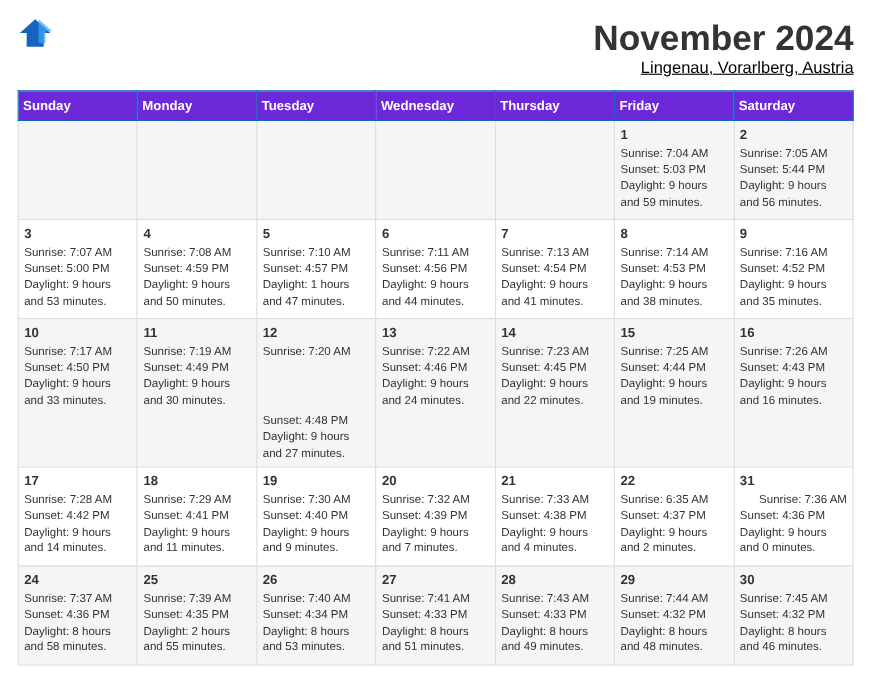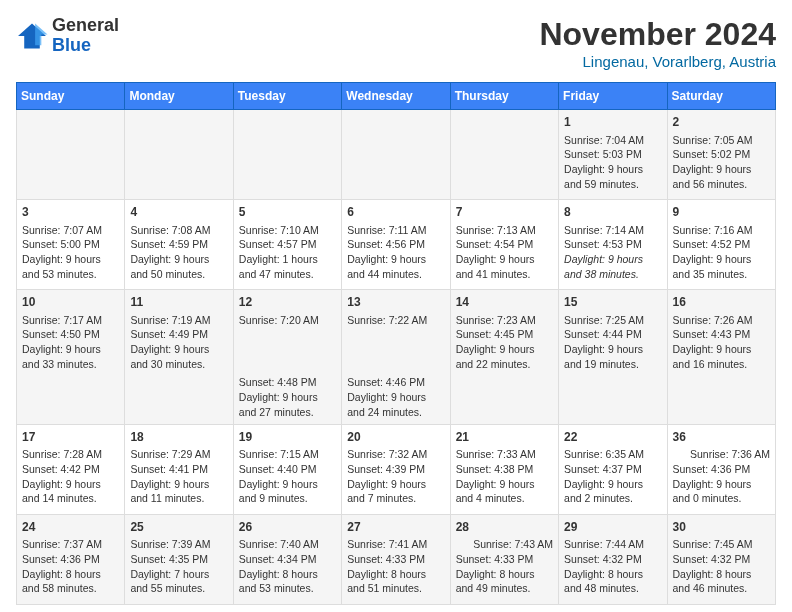--- a/index.html
+++ b/index.html
@@ -35,29 +35,30 @@
     .title-area {
       text-align: right;
     }
     .month-title {
       font-size: 32px;
       font-weight: bold;
       color: #333;
     }
     .location {
       font-size: 15px;
-      color: #0369a1;
+      color: #000000;
+      text-decoration: underline;
     }
     table {
       width: 100%;
       border-collapse: collapse;
       table-layout: fixed;
     }
     thead th {
-      background-color: #3b82f6;
+      background-color: #6d28d9;
       color: #fff;
       font-size: 12px;
       font-weight: bold;
       padding: 6px 4px;
       text-align: left;
       border: 1px solid #1565c0;
       margin-left: 44px;
     }
     tbody tr {
       height: 90px;
@@ -91,24 +92,20 @@
   </style>
 </head>
 <body>
 
 <div class="header-area">
   <div class="logo">
     <svg class="logo-icon" viewBox="0 0 40 36">
       <polygon points="20,2 38,18 30,18 30,34 10,34 10,18 2,18" fill="#1565c0"></polygon>
       <polygon points="24,2 40,16 32,16 32,30 24,30" fill="#42a5f5" opacity="0.7"></polygon>
     </svg>
-    <div class="logo-text">
-      <div><span class="general">General</span></div>
-      <div><span class="blue">Blue</span></div>
-    </div>
   </div>
   <div class="title-area">
     <div class="month-title">November 2024</div>
     <div class="location">Lingenau, Vorarlberg, Austria</div>
   </div>
 </div>
 
 <table>
   <thead>
     <tr id="weekday-header">
@@ -130,21 +127,21 @@
         <td class="empty-cell"></td>
         <td>
           <span class="day-num">1</span>
           <span style="display: block;">Sunrise: 7:04 AM</span>
           <span style="display: block;">Sunset: 5:03 PM</span>
           <span style="display: block;">Daylight: 9 hours and 59 minutes.</span>
         </td>
         <td>
           <span class="day-num">2</span>
           <span style="display: block;">Sunrise: 7:05 AM</span>
-          <span style="display: block;">Sunset: 5:02 PM</span>
+          <span style="display: block;">Sunset: 5:44 PM</span>
           <span style="display: block;">Daylight: 9 hours and 56 minutes.</span>
         </td>
       </tr>
       <tr>
         <td>
           <span class="day-num">3</span>
           <span style="display: block;">Sunrise: 7:07 AM</span>
           <span style="display: block;">Sunset: 5:00 PM</span>
           <span style="display: block;">Daylight: 9 hours and 53 minutes.</span>
         </td>
@@ -169,21 +166,21 @@
         <td>
           <span class="day-num">7</span>
           <span style="display: block;">Sunrise: 7:13 AM</span>
           <span style="display: block;">Sunset: 4:54 PM</span>
           <span style="display: block;">Daylight: 9 hours and 41 minutes.</span>
         </td>
         <td>
           <span class="day-num">8</span>
           <span style="display: block;">Sunrise: 7:14 AM</span>
           <span style="display: block;">Sunset: 4:53 PM</span>
-          <span style="display: block; font-style: italic;">Daylight: 9 hours and 38 minutes.</span>
+          <span style="display: block;">Daylight: 9 hours and 38 minutes.</span>
         </td>
         <td>
           <span class="day-num">9</span>
           <span style="display: block;">Sunrise: 7:16 AM</span>
           <span style="display: block;">Sunset: 4:52 PM</span>
           <span style="display: block;">Daylight: 9 hours and 35 minutes.</span>
         </td>
       </tr>
       <tr>
         <td>
@@ -200,21 +197,21 @@
         </td>
         <td>
           <span class="day-num">12</span>
           <span style="display: block;">Sunrise: 7:20 AM</span>
           <span style="display: block; margin-top: 48px;">Sunset: 4:48 PM</span>
           <span style="display: block;">Daylight: 9 hours and 27 minutes.</span>
         </td>
         <td>
           <span class="day-num">13</span>
           <span style="display: block;">Sunrise: 7:22 AM</span>
-          <span style="display: block; margin-top: 48px;">Sunset: 4:46 PM</span>
+          <span style="display: block;">Sunset: 4:46 PM</span>
           <span style="display: block;">Daylight: 9 hours and 24 minutes.</span>
         </td>
         <td>
           <span class="day-num">14</span>
           <span style="display: block;">Sunrise: 7:23 AM</span>
           <span style="display: block;">Sunset: 4:45 PM</span>
           <span style="display: block;">Daylight: 9 hours and 22 minutes.</span>
         </td>
         <td>
           <span class="day-num">15</span>
@@ -237,21 +234,21 @@
           <span style="display: block;">Daylight: 9 hours and 14 minutes.</span>
         </td>
         <td>
           <span class="day-num">18</span>
           <span style="display: block;">Sunrise: 7:29 AM</span>
           <span style="display: block;">Sunset: 4:41 PM</span>
           <span style="display: block;">Daylight: 9 hours and 11 minutes.</span>
         </td>
         <td>
           <span class="day-num">19</span>
-          <span style="display: block;">Sunrise: 7:15 AM</span>
+          <span style="display: block;">Sunrise: 7:30 AM</span>
           <span style="display: block;">Sunset: 4:40 PM</span>
           <span style="display: block;">Daylight: 9 hours and 9 minutes.</span>
         </td>
         <td>
           <span class="day-num">20</span>
           <span style="display: block;">Sunrise: 7:32 AM</span>
           <span style="display: block;">Sunset: 4:39 PM</span>
           <span style="display: block;">Daylight: 9 hours and 7 minutes.</span>
         </td>
         <td>
@@ -260,54 +257,54 @@
           <span style="display: block;">Sunset: 4:38 PM</span>
           <span style="display: block;">Daylight: 9 hours and 4 minutes.</span>
         </td>
         <td>
           <span class="day-num">22</span>
           <span style="display: block;">Sunrise: 6:35 AM</span>
           <span style="display: block;">Sunset: 4:37 PM</span>
           <span style="display: block;">Daylight: 9 hours and 2 minutes.</span>
         </td>
         <td>
-          <span class="day-num">36</span>
+          <span class="day-num">31</span>
           <span style="display: block; text-align: right;">Sunrise: 7:36 AM</span>
           <span style="display: block;">Sunset: 4:36 PM</span>
           <span style="display: block;">Daylight: 9 hours and 0 minutes.</span>
         </td>
       </tr>
       <tr>
         <td>
           <span class="day-num">24</span>
           <span style="display: block;">Sunrise: 7:37 AM</span>
           <span style="display: block;">Sunset: 4:36 PM</span>
           <span style="display: block;">Daylight: 8 hours and 58 minutes.</span>
         </td>
         <td>
           <span class="day-num">25</span>
           <span style="display: block;">Sunrise: 7:39 AM</span>
           <span style="display: block;">Sunset: 4:35 PM</span>
-          <span style="display: block;">Daylight: 7 hours and 55 minutes.</span>
+          <span style="display: block;">Daylight: 2 hours and 55 minutes.</span>
         </td>
         <td>
           <span class="day-num">26</span>
           <span style="display: block;">Sunrise: 7:40 AM</span>
           <span style="display: block;">Sunset: 4:34 PM</span>
           <span style="display: block;">Daylight: 8 hours and 53 minutes.</span>
         </td>
         <td>
           <span class="day-num">27</span>
           <span style="display: block;">Sunrise: 7:41 AM</span>
           <span style="display: block;">Sunset: 4:33 PM</span>
           <span style="display: block;">Daylight: 8 hours and 51 minutes.</span>
         </td>
         <td>
           <span class="day-num">28</span>
-          <span style="display: block; text-align: right;">Sunrise: 7:43 AM</span>
+          <span style="display: block;">Sunrise: 7:43 AM</span>
           <span style="display: block;">Sunset: 4:33 PM</span>
           <span style="display: block;">Daylight: 8 hours and 49 minutes.</span>
         </td>
         <td>
           <span class="day-num">29</span>
           <span style="display: block;">Sunrise: 7:44 AM</span>
           <span style="display: block;">Sunset: 4:32 PM</span>
           <span style="display: block;">Daylight: 8 hours and 48 minutes.</span>
         </td>
         <td>

